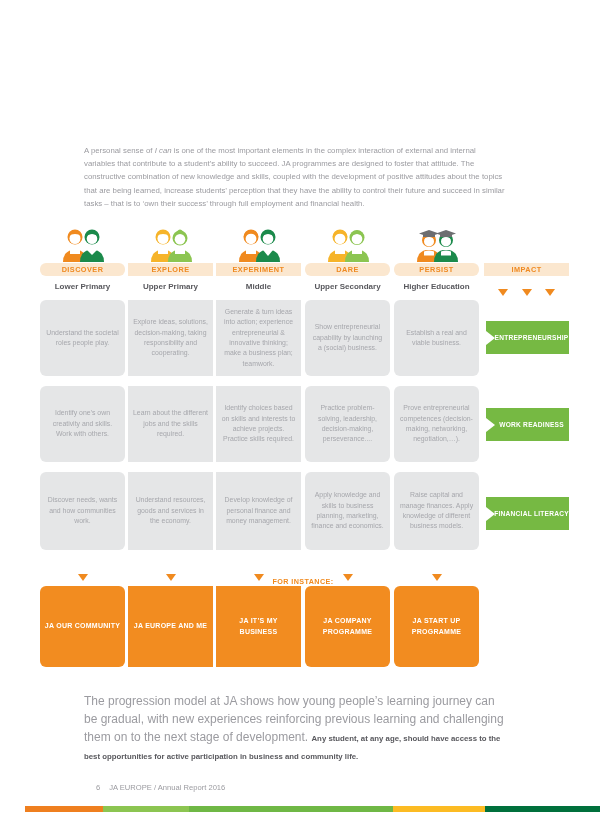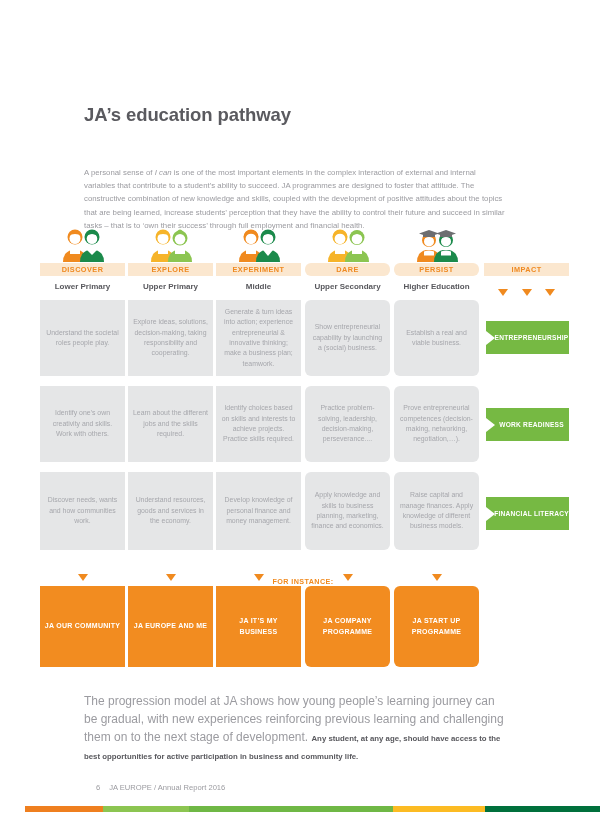--- a/index.html
+++ b/index.html
@@ -16,21 +16,21 @@
   .page-title {
     font-size: 18.5px; font-weight: bold; color: #5a5a5f;
     letter-spacing: -0.1px; margin-bottom: 9px;
   }
   .intro-body {
     font-size: 7.8px; line-height: 13.2px; color: #9b9ba0;
     text-align: left;
     margin-top: 40px;
   }
   .intro-body em { font-style: italic; }
-  .col-0 { left: 40px; }
+  .col-0 { left: 40px; border-radius: 6px; }
   .col-1 { left: 128px; }
   .col-2 { left: 216px; }
   .col-3 { left: 305px; border-radius: 6px; }
   .col-4 { left: 394px; border-radius: 6px; }
   .col-5 { left: 484px; width: 85px; }
 
   
   .stage-icons {
     position: absolute; top: 228px; height: 34px; width: 85px;
     display: flex; align-items: flex-end; justify-content: center;
@@ -137,21 +137,20 @@
 
   
   .icon-pair { width: 46px; height: 34px; display:block; }
 </style>
 </head>
 <body>
 
 <div class="page">
 
   <div class="intro">
-    <div class="page-title">JA’s education pathway</div>
     <div class="intro-body"><span>A personal sense of </span><em>I can</em><span> is one of the most important elements in the complex interaction of external and internal variables that contribute to a student’s ability to succeed. JA programmes are designed to foster that attitude. The constructive combination of new knowledge and skills, coupled with the development of positive attitudes about the topics that are being learned, increase students’ perception that they have the ability to control their future and succeed in similar tasks – that is to ‘own their success’ through full employment and financial health.</span></div>
   </div>
 
   <div class="stage-icons col-0">
     <svg class="icon-pair" viewBox="0 0 46 34">
       <path d="M3 34 q0-10 9-12 h6 q9 2 9 12 z" fill="#f08a1f"></path>
       <circle cx="15" cy="9" r="7.5" fill="#f08a1f"></circle>
       <circle cx="15" cy="10.5" r="5.5" fill="#fff"></circle>
       <path d="M8 8 q2-6 7-6 q5 0 7 6 q-3-2-7-2 q-4 0-7 2z" fill="#f08a1f"></path>
       <path d="M10 22 q5-2 10 0 v4 h-10z" fill="#fff"></path>

